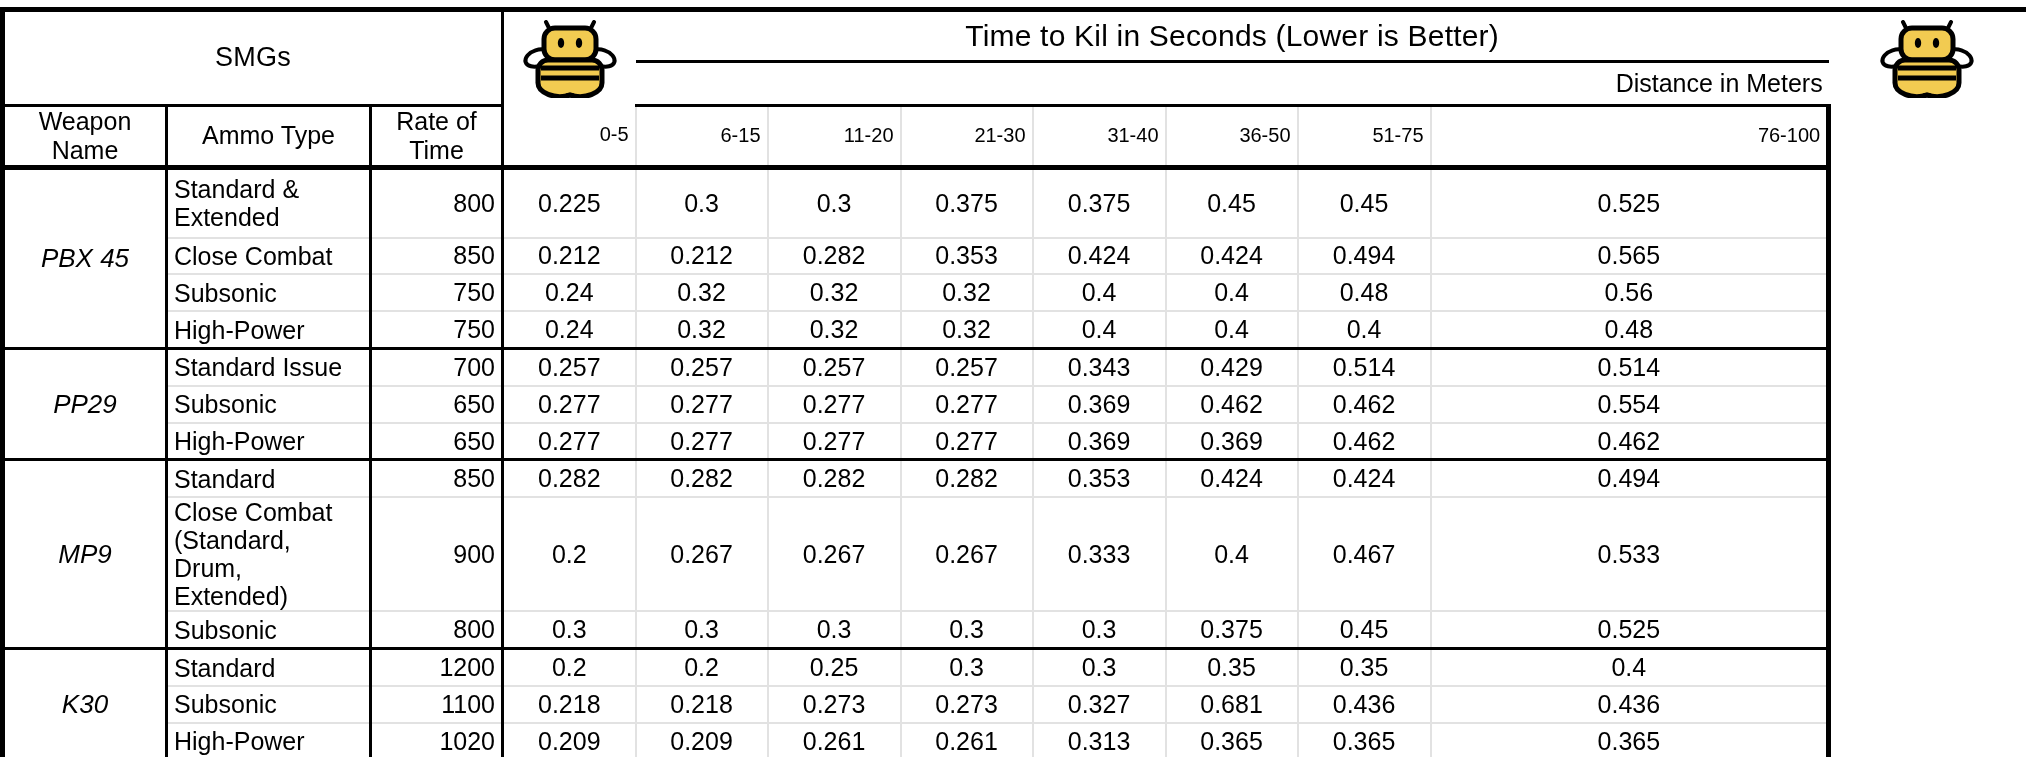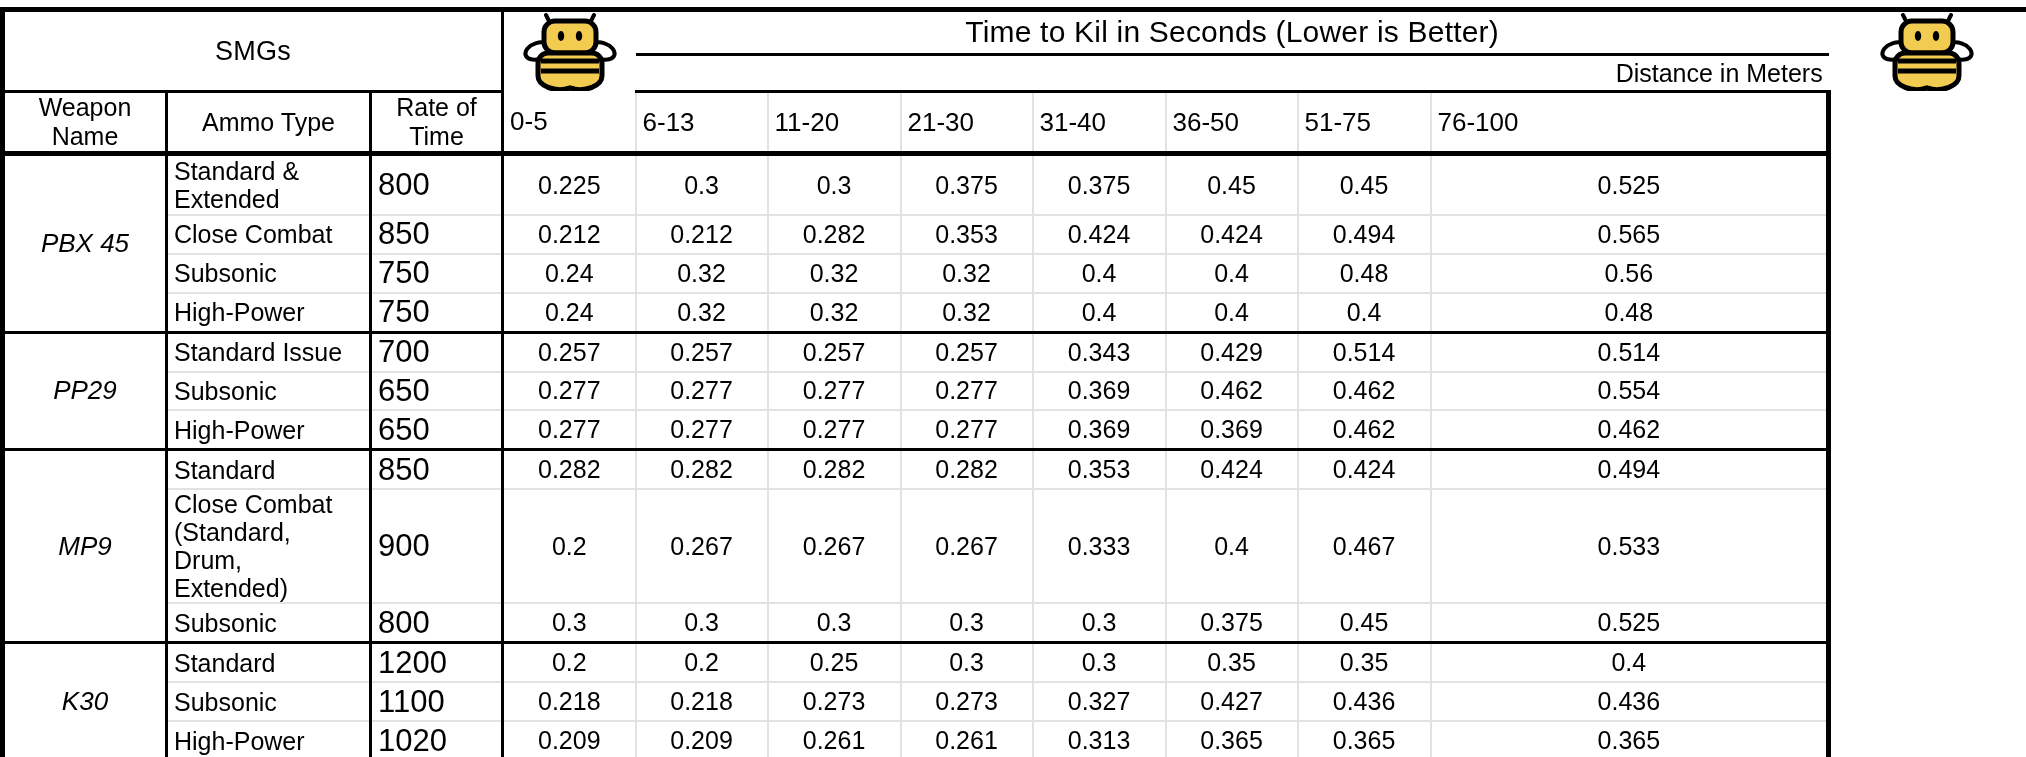--- a/index.html
+++ b/index.html
@@ -76,42 +76,42 @@
   }
 
   
   .colhead {
     text-align: center;
     font-size: 25px;
     font-weight: bold;
     height: 40px;
   }
   .colhead-dist {
-    text-align: left;
-    font-size: 26px;
+    text-align: right;
+    font-size: 20px;
     font-weight: normal;
     height: 40px;
   }
 
   
   .weapon-name {
     text-align: center;
     font-size: 26px;
     font-weight: bold;
     font-style: italic;
   }
   .ammo {
     text-align: left;
     font-size: 25px;
     line-height: 1.12;
     padding-left: 10px;
   }
   .rof {
-    text-align: left;
-    font-size: 31px;
+    text-align: right;
+    font-size: 25px;
   }
   .val {
     text-align: center;
     font-size: 25px;
   }
 
   
   .bee-svg { display: block; margin: 0 auto; }
 </style>
 </head>
@@ -185,21 +185,21 @@
 
       <tr>
         <td class="subtitle-dist bb-med" colspan="9">Distance in Meters</td>
       </tr>
 
       <tr>
         <td class="colhead bl-thick br-med bb-thick">Weapon Name</td>
         <td class="colhead br-med bb-thick">Ammo Type</td>
         <td class="colhead br-med bb-thick">Rate of Time</td>
         <td class="colhead-dist bl-med br-hair bb-thick">0-5</td>
-        <td class="colhead-dist br-hair bb-thick">6-13</td>
+        <td class="colhead-dist br-hair bb-thick">6-15</td>
         <td class="colhead-dist br-hair bb-thick">11-20</td>
         <td class="colhead-dist br-hair bb-thick">21-30</td>
         <td class="colhead-dist br-hair bb-thick">31-40</td>
         <td class="colhead-dist br-hair bb-thick">36-50</td>
         <td class="colhead-dist br-hair bb-thick">51-75</td>
         <td class="colhead-dist br-thick bb-thick" colspan="3">76-100</td>
       </tr>
 
       <tr>
         <td class="weapon-name bl-thick br-med bb-med" rowspan="4">PBX 45</td>
@@ -343,21 +343,21 @@
         <td class="val br-thick bb-hair" colspan="3">0.4</td>
       </tr>
       <tr>
         <td class="ammo br-med bb-hair">Subsonic</td>
         <td class="rof br-med bb-hair">1100</td>
         <td class="val bl-med br-hair bb-hair">0.218</td>
         <td class="val br-hair bb-hair">0.218</td>
         <td class="val br-hair bb-hair">0.273</td>
         <td class="val br-hair bb-hair">0.273</td>
         <td class="val br-hair bb-hair">0.327</td>
-        <td class="val br-hair bb-hair">0.427</td>
+        <td class="val br-hair bb-hair">0.681</td>
         <td class="val br-hair bb-hair">0.436</td>
         <td class="val br-thick bb-hair" colspan="3">0.436</td>
       </tr>
       <tr>
         <td class="ammo br-med bb-thick">High-Power</td>
         <td class="rof br-med bb-thick">1020</td>
         <td class="val bl-med br-hair bb-thick">0.209</td>
         <td class="val br-hair bb-thick">0.209</td>
         <td class="val br-hair bb-thick">0.261</td>
         <td class="val br-hair bb-thick">0.261</td>

